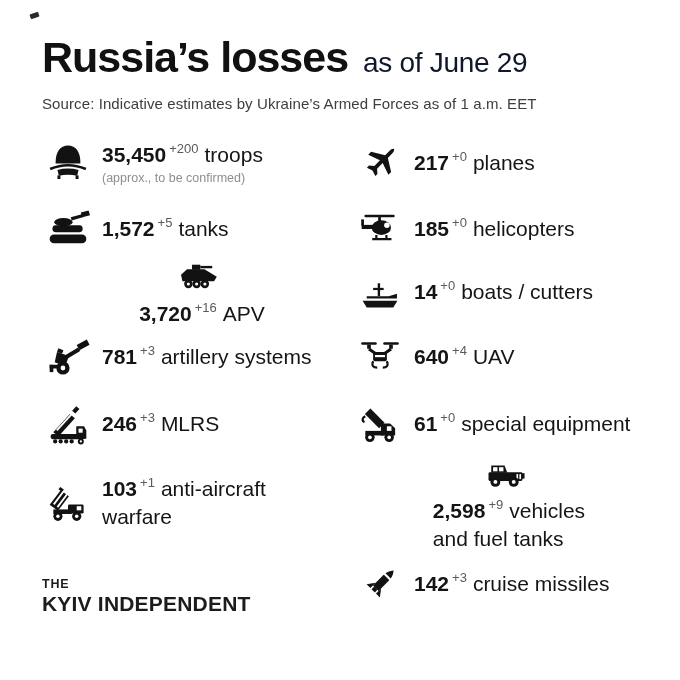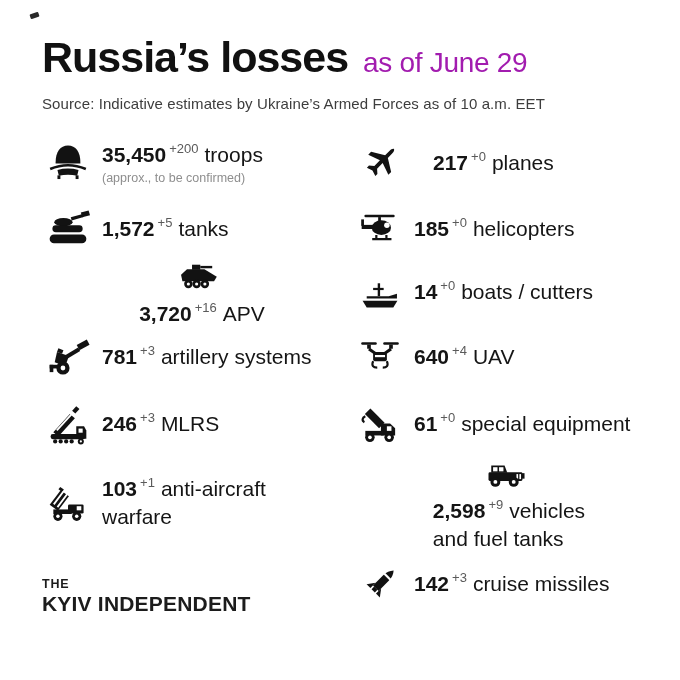--- a/index.html
+++ b/index.html
@@ -6,21 +6,21 @@
   body{
     width:680px;height:680px;overflow:hidden;position:relative;
     font-family:"Liberation Sans","DejaVu Sans",sans-serif;
     color:#151515;
   }
   .page{padding:34px 24px 0 42px;}
   .artifact{position:absolute;left:30px;top:13px;width:9px;height:5px;background:#2a2a2a;transform:rotate(-18deg);border-radius:1px;}
   
   .title-row{display:flex;align-items:baseline;gap:15px;text-align:center;}
   .title{font-size:43px;font-weight:700;letter-spacing:-1px;color:#111;line-height:1.1;}
-  .subtitle{font-size:28px;font-weight:400;color:#a21caf;letter-spacing:-0.3px;}
+  .subtitle{font-size:28px;font-weight:400;color:#0f172a;letter-spacing:-0.3px;}
   .source{margin-top:14px;font-size:15px;color:#3d3d3d;letter-spacing:0.1px;}
   
   .grid{
     margin-top:16px;
     display:grid;
     grid-template-columns:312px 1fr;
     grid-template-rows:70px 62px 64px 66px 68px 90px 72px;
   }
   .stat{display:flex;align-items:center;align-self:center;}
   .icon{width:52px;min-width:52px;display:flex;align-items:center;justify-content:center;}
@@ -39,21 +39,21 @@
 </head>
 <body>
 
 <div class="artifact"></div>
 
 <div class="page">
   <div class="title-row">
     <span class="title">Russia’s losses</span>
     <span class="subtitle">as of June 29</span>
   </div>
-  <div class="source">Source: Indicative estimates by Ukraine’s Armed Forces as of 10 a.m. EET</div>
+  <div class="source">Source: Indicative estimates by Ukraine’s Armed Forces as of 1 a.m. EET</div>
 
   <div class="grid">
     <div class="logo">
       <div class="logo-the">THE</div>
       <div class="logo-main">KYIV INDEPENDENT</div>
     </div>
   <div class="stat" style="grid-area: 1 / 1;">
         <span class="icon">
           <svg width="46" height="44" viewBox="0 0 48 48">
             <path class="ink" d="M24 5C15.5 5 10.5 12 10.5 23.5V24.5h27V23.5C37.5 12 32.5 5 24 5Z"></path>
@@ -138,21 +138,21 @@
             <rect x="33.5" y="27.5" width="5" height="4.5" fill="#fff"></rect>
             <circle class="ink" cx="13" cy="38.5" r="5"></circle>
             <circle cx="13" cy="38.5" r="1.9" fill="#fff"></circle>
             <circle class="ink" cx="33.5" cy="38.5" r="5"></circle>
             <circle cx="33.5" cy="38.5" r="1.9" fill="#fff"></circle>
           </svg>
         </span>
         <div class="stat-text"><span class="value">103</span><sup class="delta">+1</sup><span class="label">anti-aircraft
 warfare</span></div>
       </div>
-      <div class="stat" style="grid-area: 1 / 2; gap: 19px;">
+      <div class="stat" style="grid-area: 1 / 2;">
         <span class="icon">
           <svg width="46" height="44" viewBox="0 0 48 48">
             <g transform="rotate(45 24 24)">
               <path class="ink" d="M24 2.5c1.1 0 2.1 2.2 2.1 4.9V14l13.4 8.3v4.3L26.1 22v8.6l4.4 3.9v3.2L24 35.6l-6.5 2.1v-3.2l4.4-3.9V22L8.5 26.6v-4.3L21.9 14V7.4c0-2.7 1-4.9 2.1-4.9Z"></path>
             </g>
           </svg>
         </span>
         <div class="stat-text"><span class="value">217</span><sup class="delta">+0</sup><span class="label">planes</span></div>
       </div>
       <div class="stat" style="grid-area: 2 / 2;">

